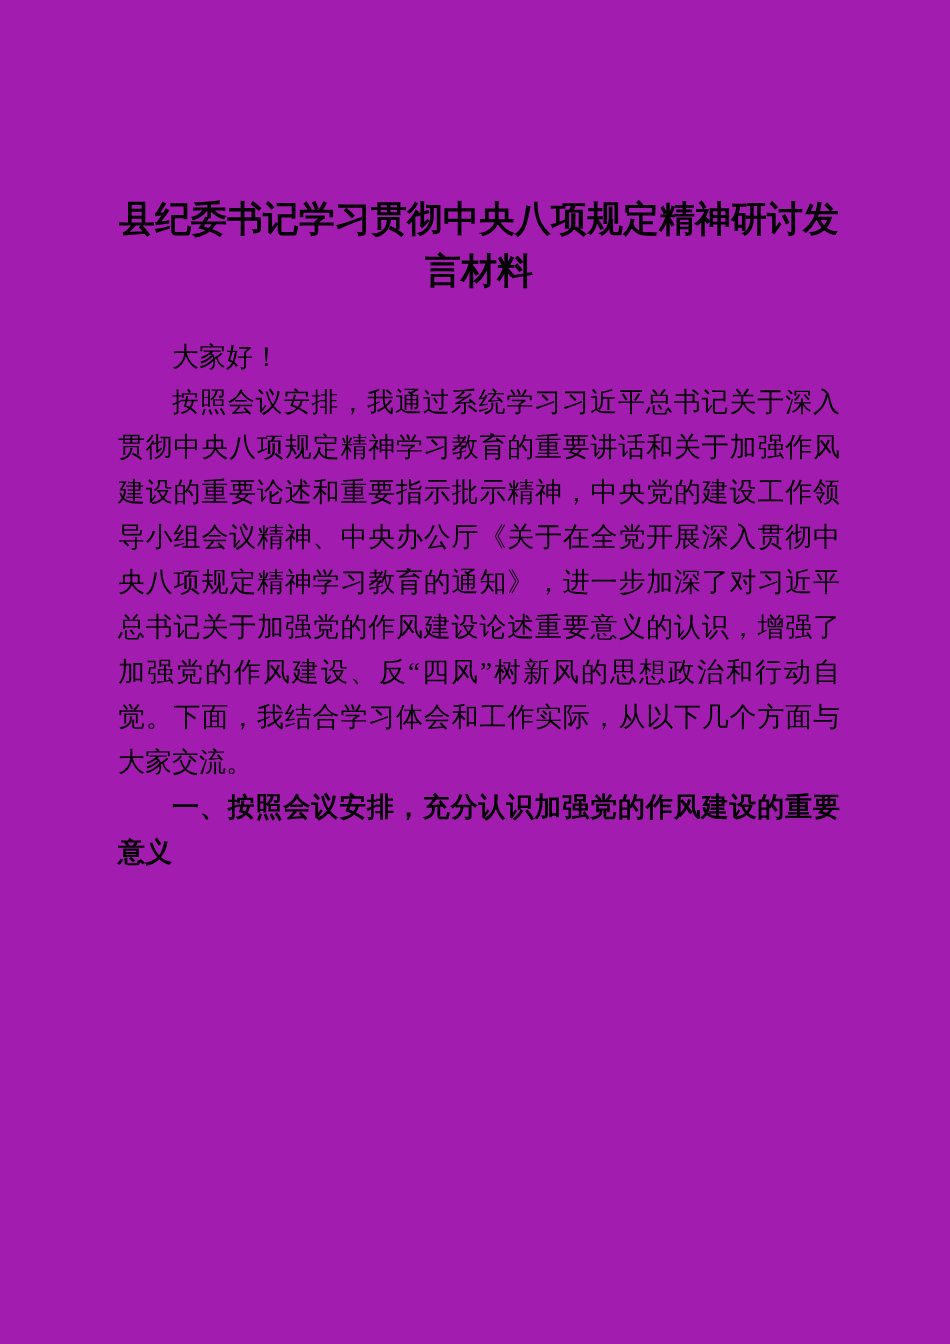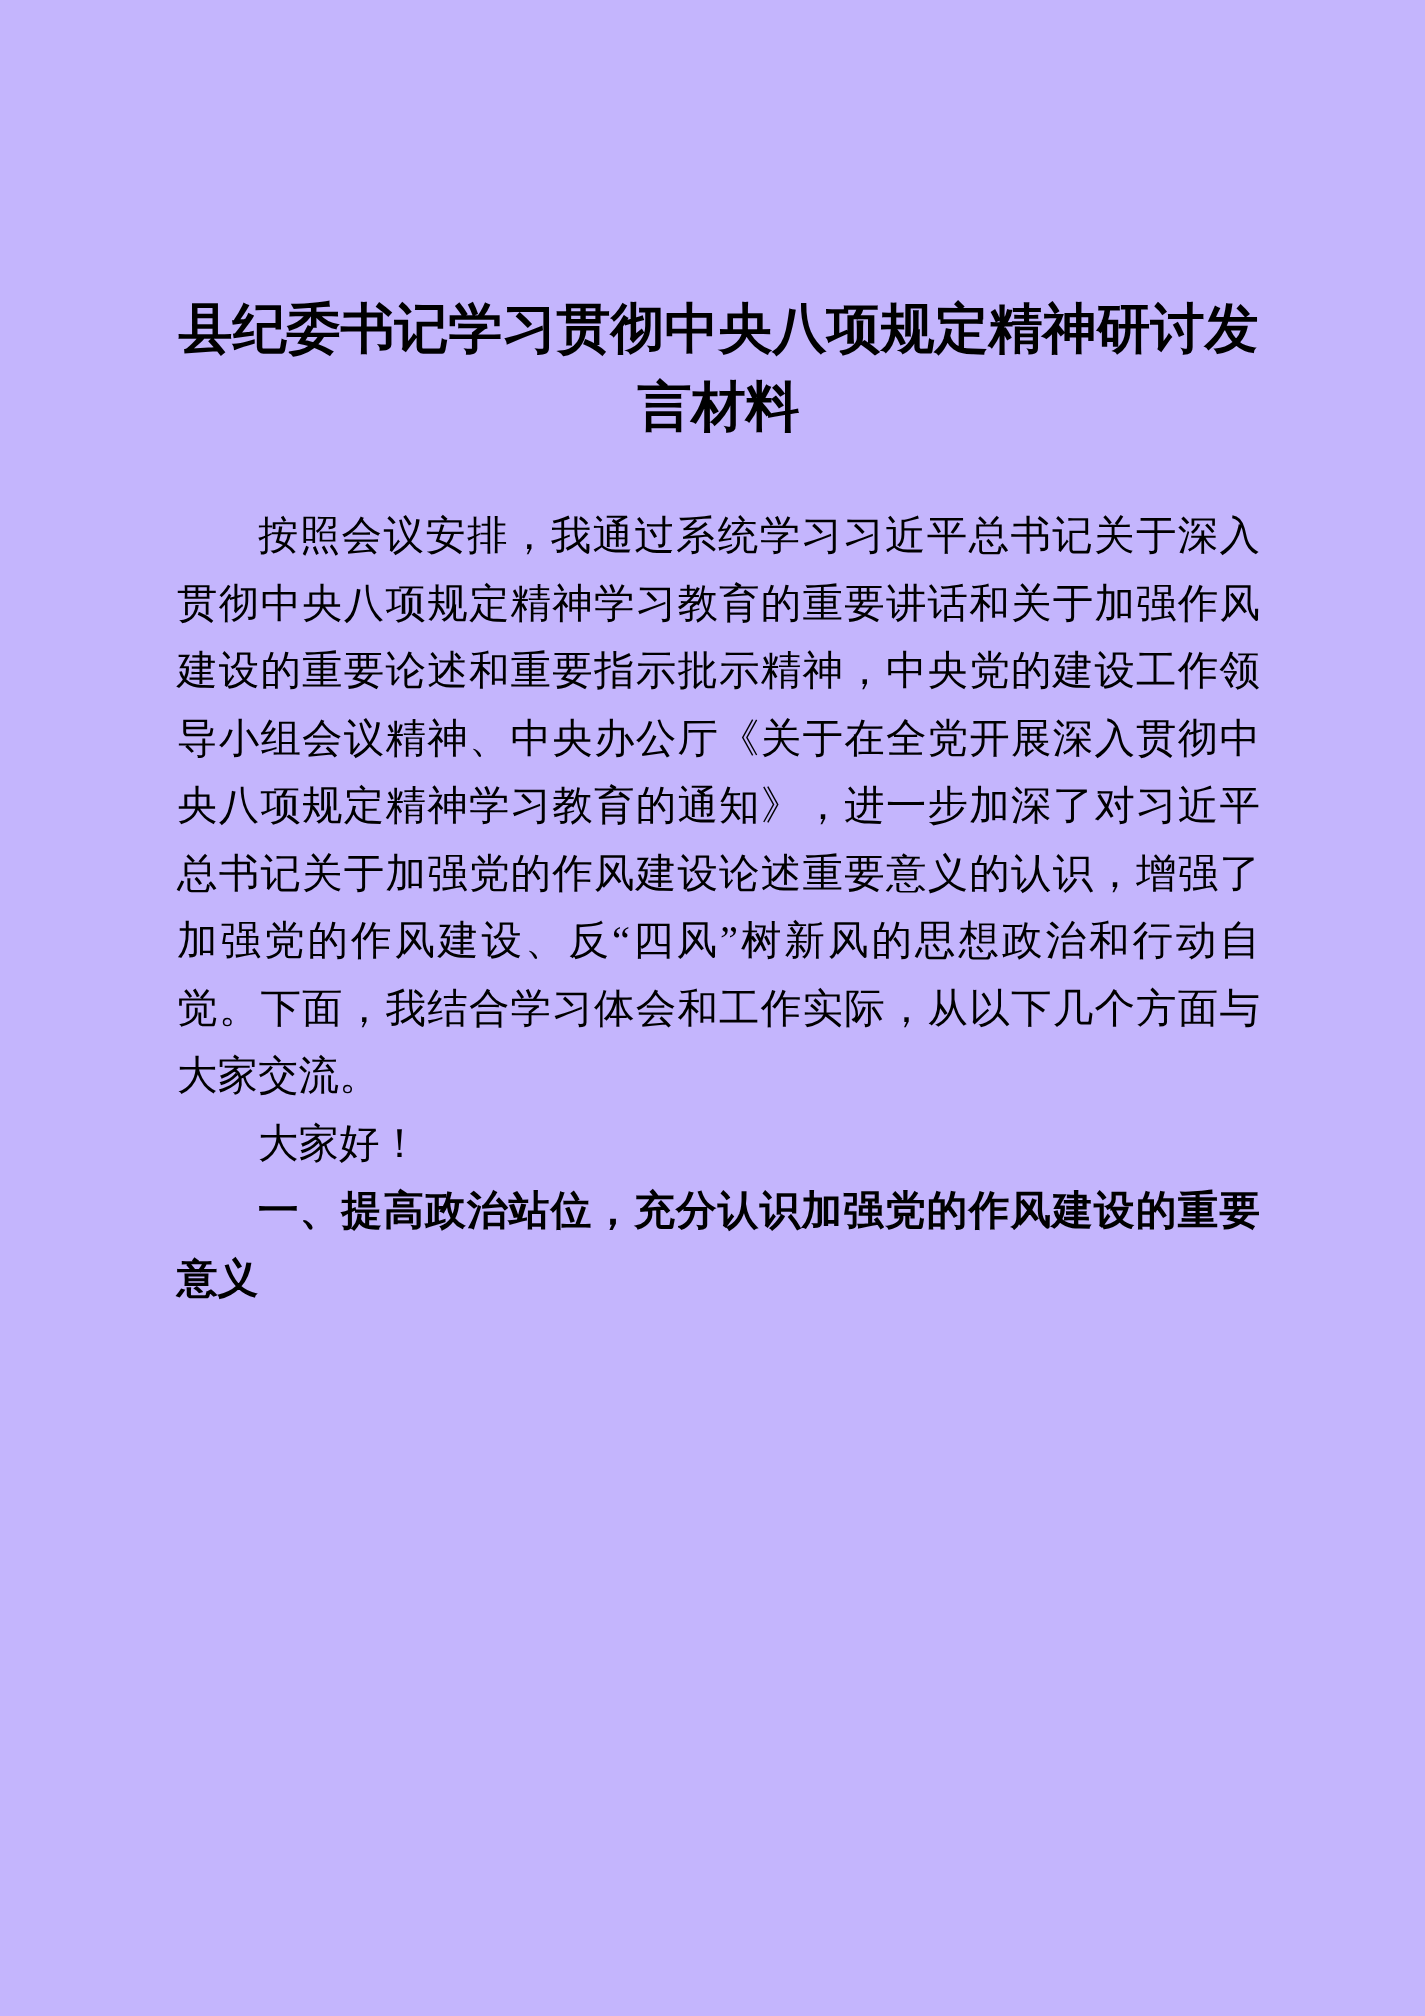--- a/index.html
+++ b/index.html
@@ -4,21 +4,21 @@
 <style>
   html, body {
     margin: 0;
     padding: 0;
     background: #ffffff;
   }
   .page {
     position: relative;
     width: 950px;
     height: 1344px;
-    background: #c4b5fd;
+    background: #a21caf;
     overflow: hidden;
     box-sizing: border-box;
     padding: 193px 110px 0 118px;
     color: #000000;
   }
   .doc-title {
     font-family: "Liberation Serif", serif;
     font-weight: bold;
     font-size: 36px;
     line-height: 52px;
@@ -47,20 +47,20 @@
   }
 </style>
 </head>
 <body>
 
 <div class="page">
   <h1 class="doc-title">县纪委书记学习贯彻中央八项规定精神研讨发言材料</h1>
 
   <div class="doc-body">
 
+    <p class="para indent">大家好！</p>
+
     <p class="para indent">按照会议安排，我通过系统学习习近平总书记关于深入贯彻中央八项规定精神学习教育的重要讲话和关于加强作风建设的重要论述和重要指示批示精神，中央党的建设工作领导小组会议精神、中央办公厅《关于在全党开展深入贯彻中央八项规定精神学习教育的通知》，进一步加深了对习近平总书记关于加强党的作风建设论述重要意义的认识，增强了加强党的作风建设、反“四风”树新风的思想政治和行动自觉。下面，我结合学习体会和工作实际，从以下几个方面与大家交流。</p>
 
-    <p class="para indent">大家好！</p>
-
-    <p class="para indent heading">一、提高政治站位，充分认识加强党的作风建设的重要意义</p>
+    <p class="para indent heading">一、按照会议安排，充分认识加强党的作风建设的重要意义</p>
 
   </div>
 </div>
 
 </body></html>

